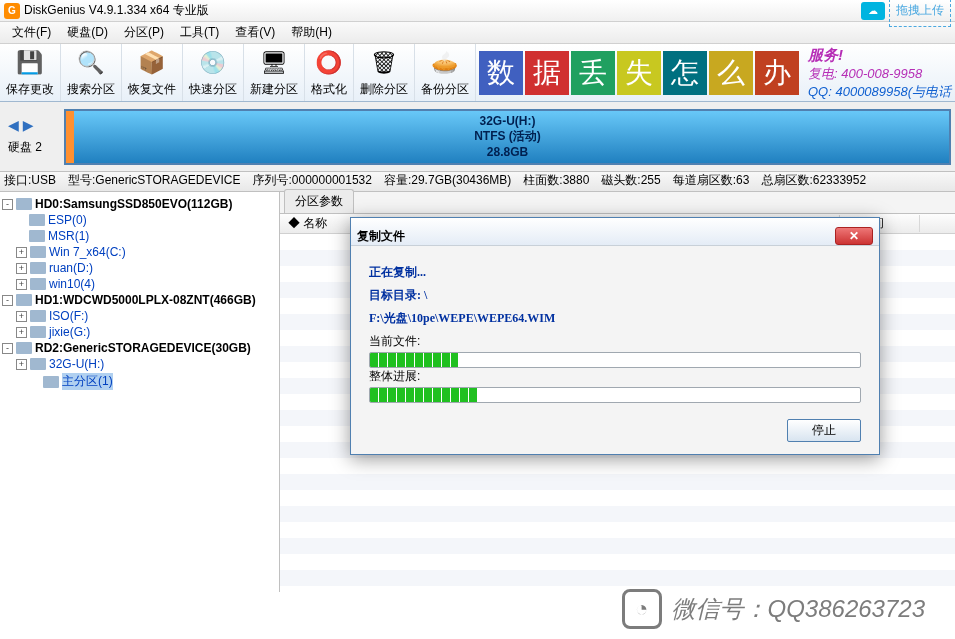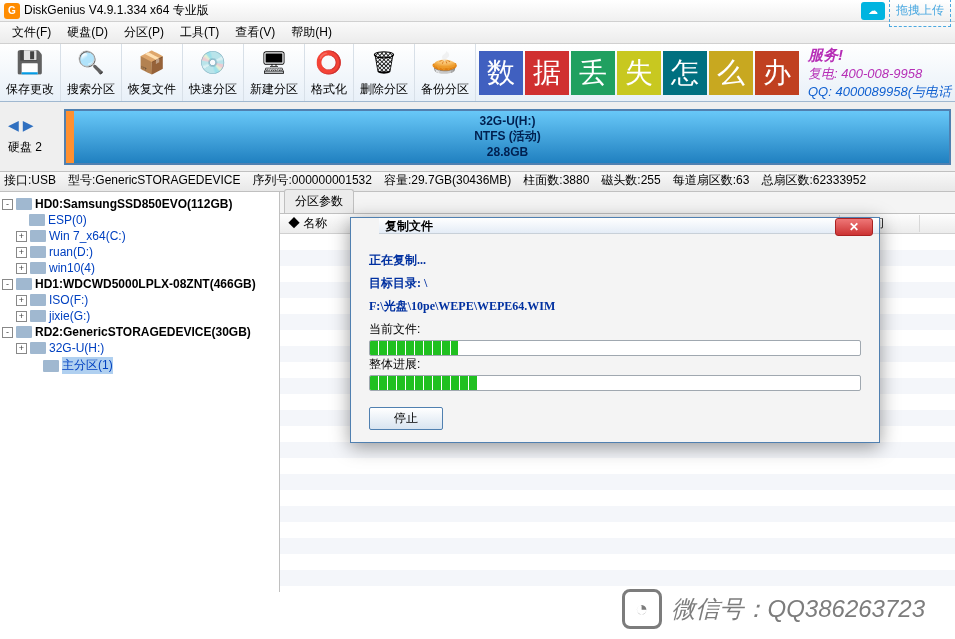--- a/index.html
+++ b/index.html
@@ -44,29 +44,29 @@
 .tree .i1 { padding-left: 14px; }
 .tree .i2 { padding-left: 28px; }
 
 .right { flex: 1; display: flex; flex-direction: column; background: #fafafa; }
 .tabs { height: 22px; display:flex; align-items:flex-end; border-bottom:1px solid #c0c0c0; background:#f4f4f4; padding-left:4px;}
 .tabs .tab { padding: 3px 10px; border:1px solid #c0c0c0; border-bottom:none; margin-right:2px; background:#ececec; cursor:pointer; border-radius:3px 3px 0 0;}
 .listhdr { height: 20px; border-bottom:1px solid #d0d0d0; display:flex; align-items:center; background:linear-gradient(#fdfdfd,#ececec);}
 .listhdr .col { padding: 0 8px; border-right:1px solid #d8d8d8; display:flex; align-items:center;}
 .listbody { flex:1; background: repeating-linear-gradient(#ffffff 0, #ffffff 16px, #f4f6fa 16px, #f4f6fa 32px); }
 .modal { position: absolute; left: 350px; top: 217px; width: 530px; background: #f4f4f4; border: 1px solid #5080b0; box-shadow: 0 4px 18px rgba(0,0,0,0.4); }
-.modal .mtitle { height: 16px; background: linear-gradient(#ffffff,#e4ecf6); display:flex; align-items:flex-start; padding: 0 6px; border-bottom:1px solid #c8d0d8;margin-left:28px;}
+.modal .mtitle { height: 28px; background: linear-gradient(#ffffff,#e4ecf6); display:flex; align-items:flex-end; padding: 0 6px; border-bottom:1px solid #c8d0d8;}
 .modal .mtitle .txt { flex:1; font-weight:bold; }
 .modal .mtitle .close { width: 38px; height: 18px; background: linear-gradient(#e77,#c33); border-radius: 3px; display:flex;align-items:center;justify-content:center;color:#fff;font-weight:bold; cursor:pointer; border:1px solid #a22;}
 .modal .mbody { padding: 12px 18px; }
 .modal .line { margin: 6px 0; font-family: "SimSun","宋体"; font-weight:bold; color:#0030a0; }
 .modal .plabel { margin-top: 0; color:#000; }
 .modal .pbar { height: 16px; border:1px solid #a0a8b0; background:#fff; margin-top:2px; position:relative; border-radius:2px; overflow:hidden;}
 .modal .pbar .fill { position:absolute; left:0; top:0; bottom:0; background: repeating-linear-gradient(90deg,#20c020 0,#20c020 8px,#fff 8px,#fff 9px); }
-.modal .btnrow { text-align: left; margin-top: 16px; }
+.modal .btnrow { text-align: right; margin-top: 16px; }
 .modal .btn { display:inline-block; padding: 2px 24px; background: linear-gradient(#fff,#d8e4f0); border:1px solid #5080b0; cursor:pointer; border-radius:2px;}
 
 .watermark { position:absolute; right: 30px; bottom: 10px; display:flex; align-items:center; gap:10px; opacity:0.85; font-family:"Microsoft YaHei";}
 .watermark .wicon { width:40px;height:40px; border:3px solid #666; border-radius:8px; display:flex; align-items:center;justify-content:center; font-size:22px; color:#666;}
 .watermark .wtxt { font-size: 24px; color:#666; font-style:italic;}
 </style>
 </head>
 <body>
 
 <div class="titlebar">
@@ -168,20 +168,25 @@
         <span class="exp">-</span>
         <span class="dicon"></span>
         <span class="label bold">HD0:SamsungSSD850EVO(112GB)</span>
       </div>
       <div class="node i1">
         <span class="noexp"></span>
         <span class="dicon"></span>
         <span class="label blue">ESP(0)</span>
       </div>
       <div class="node i1">
+        <span class="noexp"></span>
+        <span class="dicon"></span>
+        <span class="label blue">MSR(1)</span>
+      </div>
+      <div class="node i1">
         <span class="exp">+</span>
         <span class="dicon"></span>
         <span class="label blue">Win 7_x64(C:)</span>
       </div>
       <div class="node i1">
         <span class="exp">+</span>
         <span class="dicon"></span>
         <span class="label blue">ruan(D:)</span>
       </div>
       <div class="node i1">

